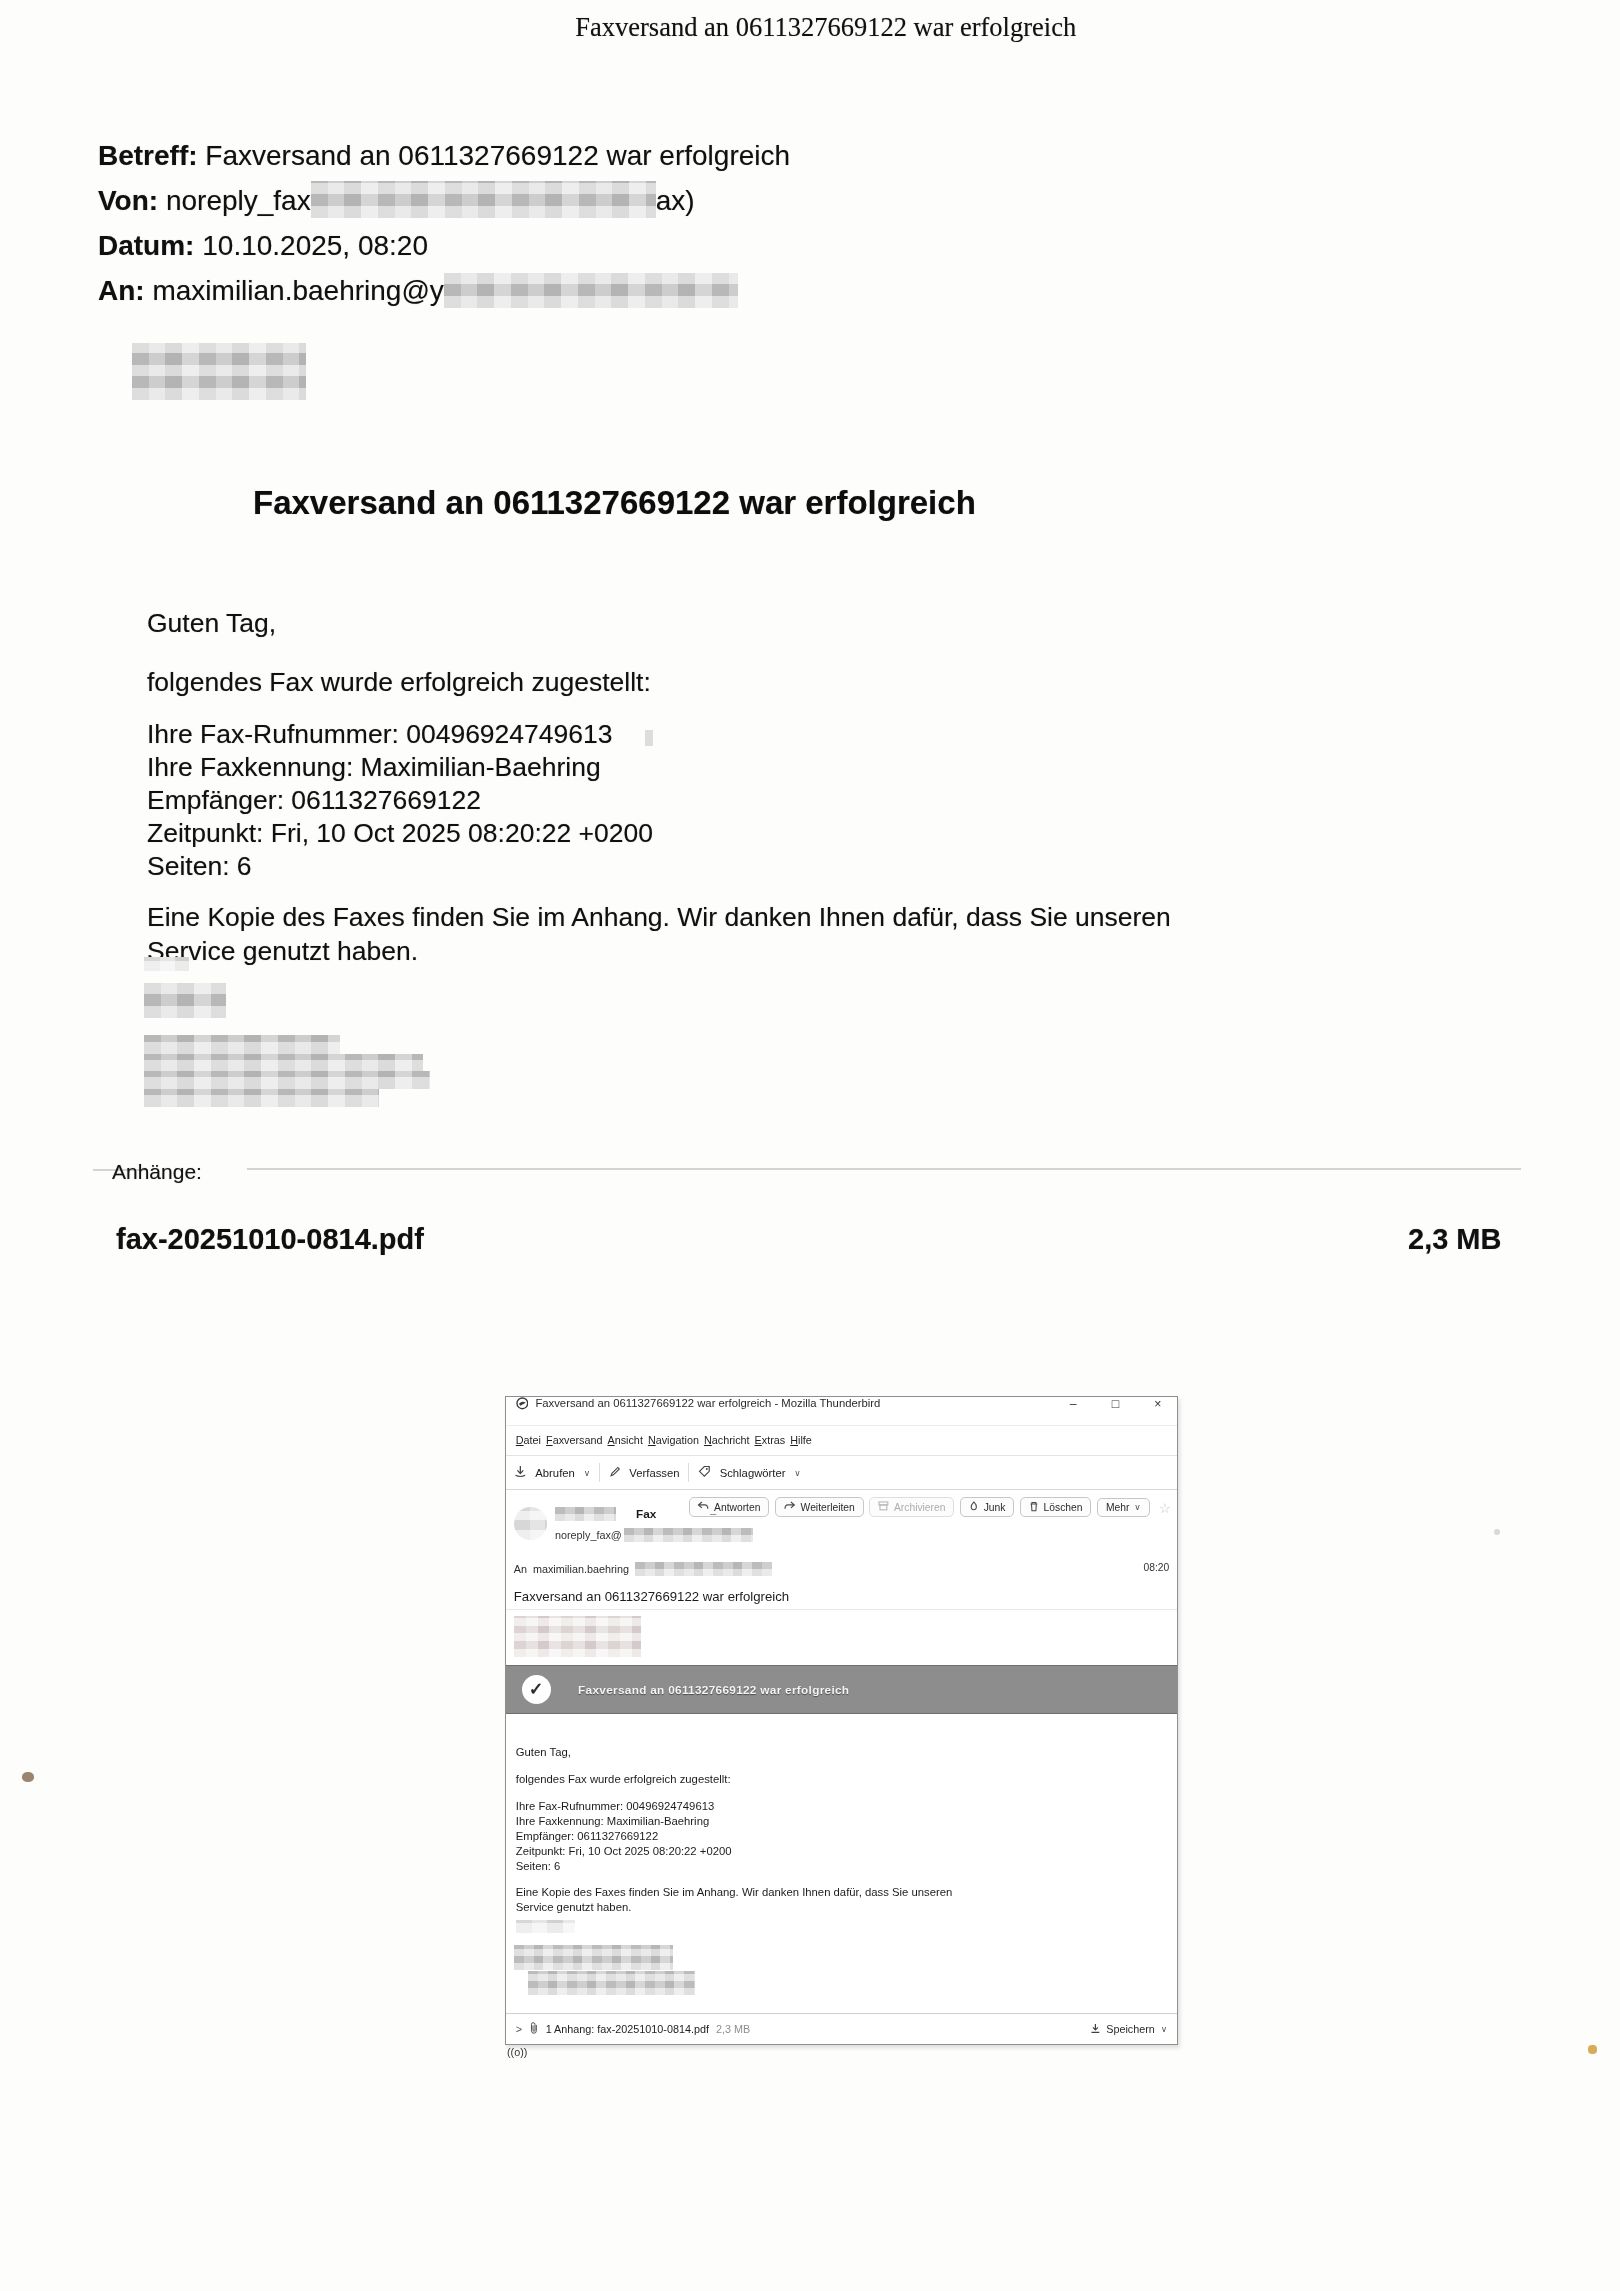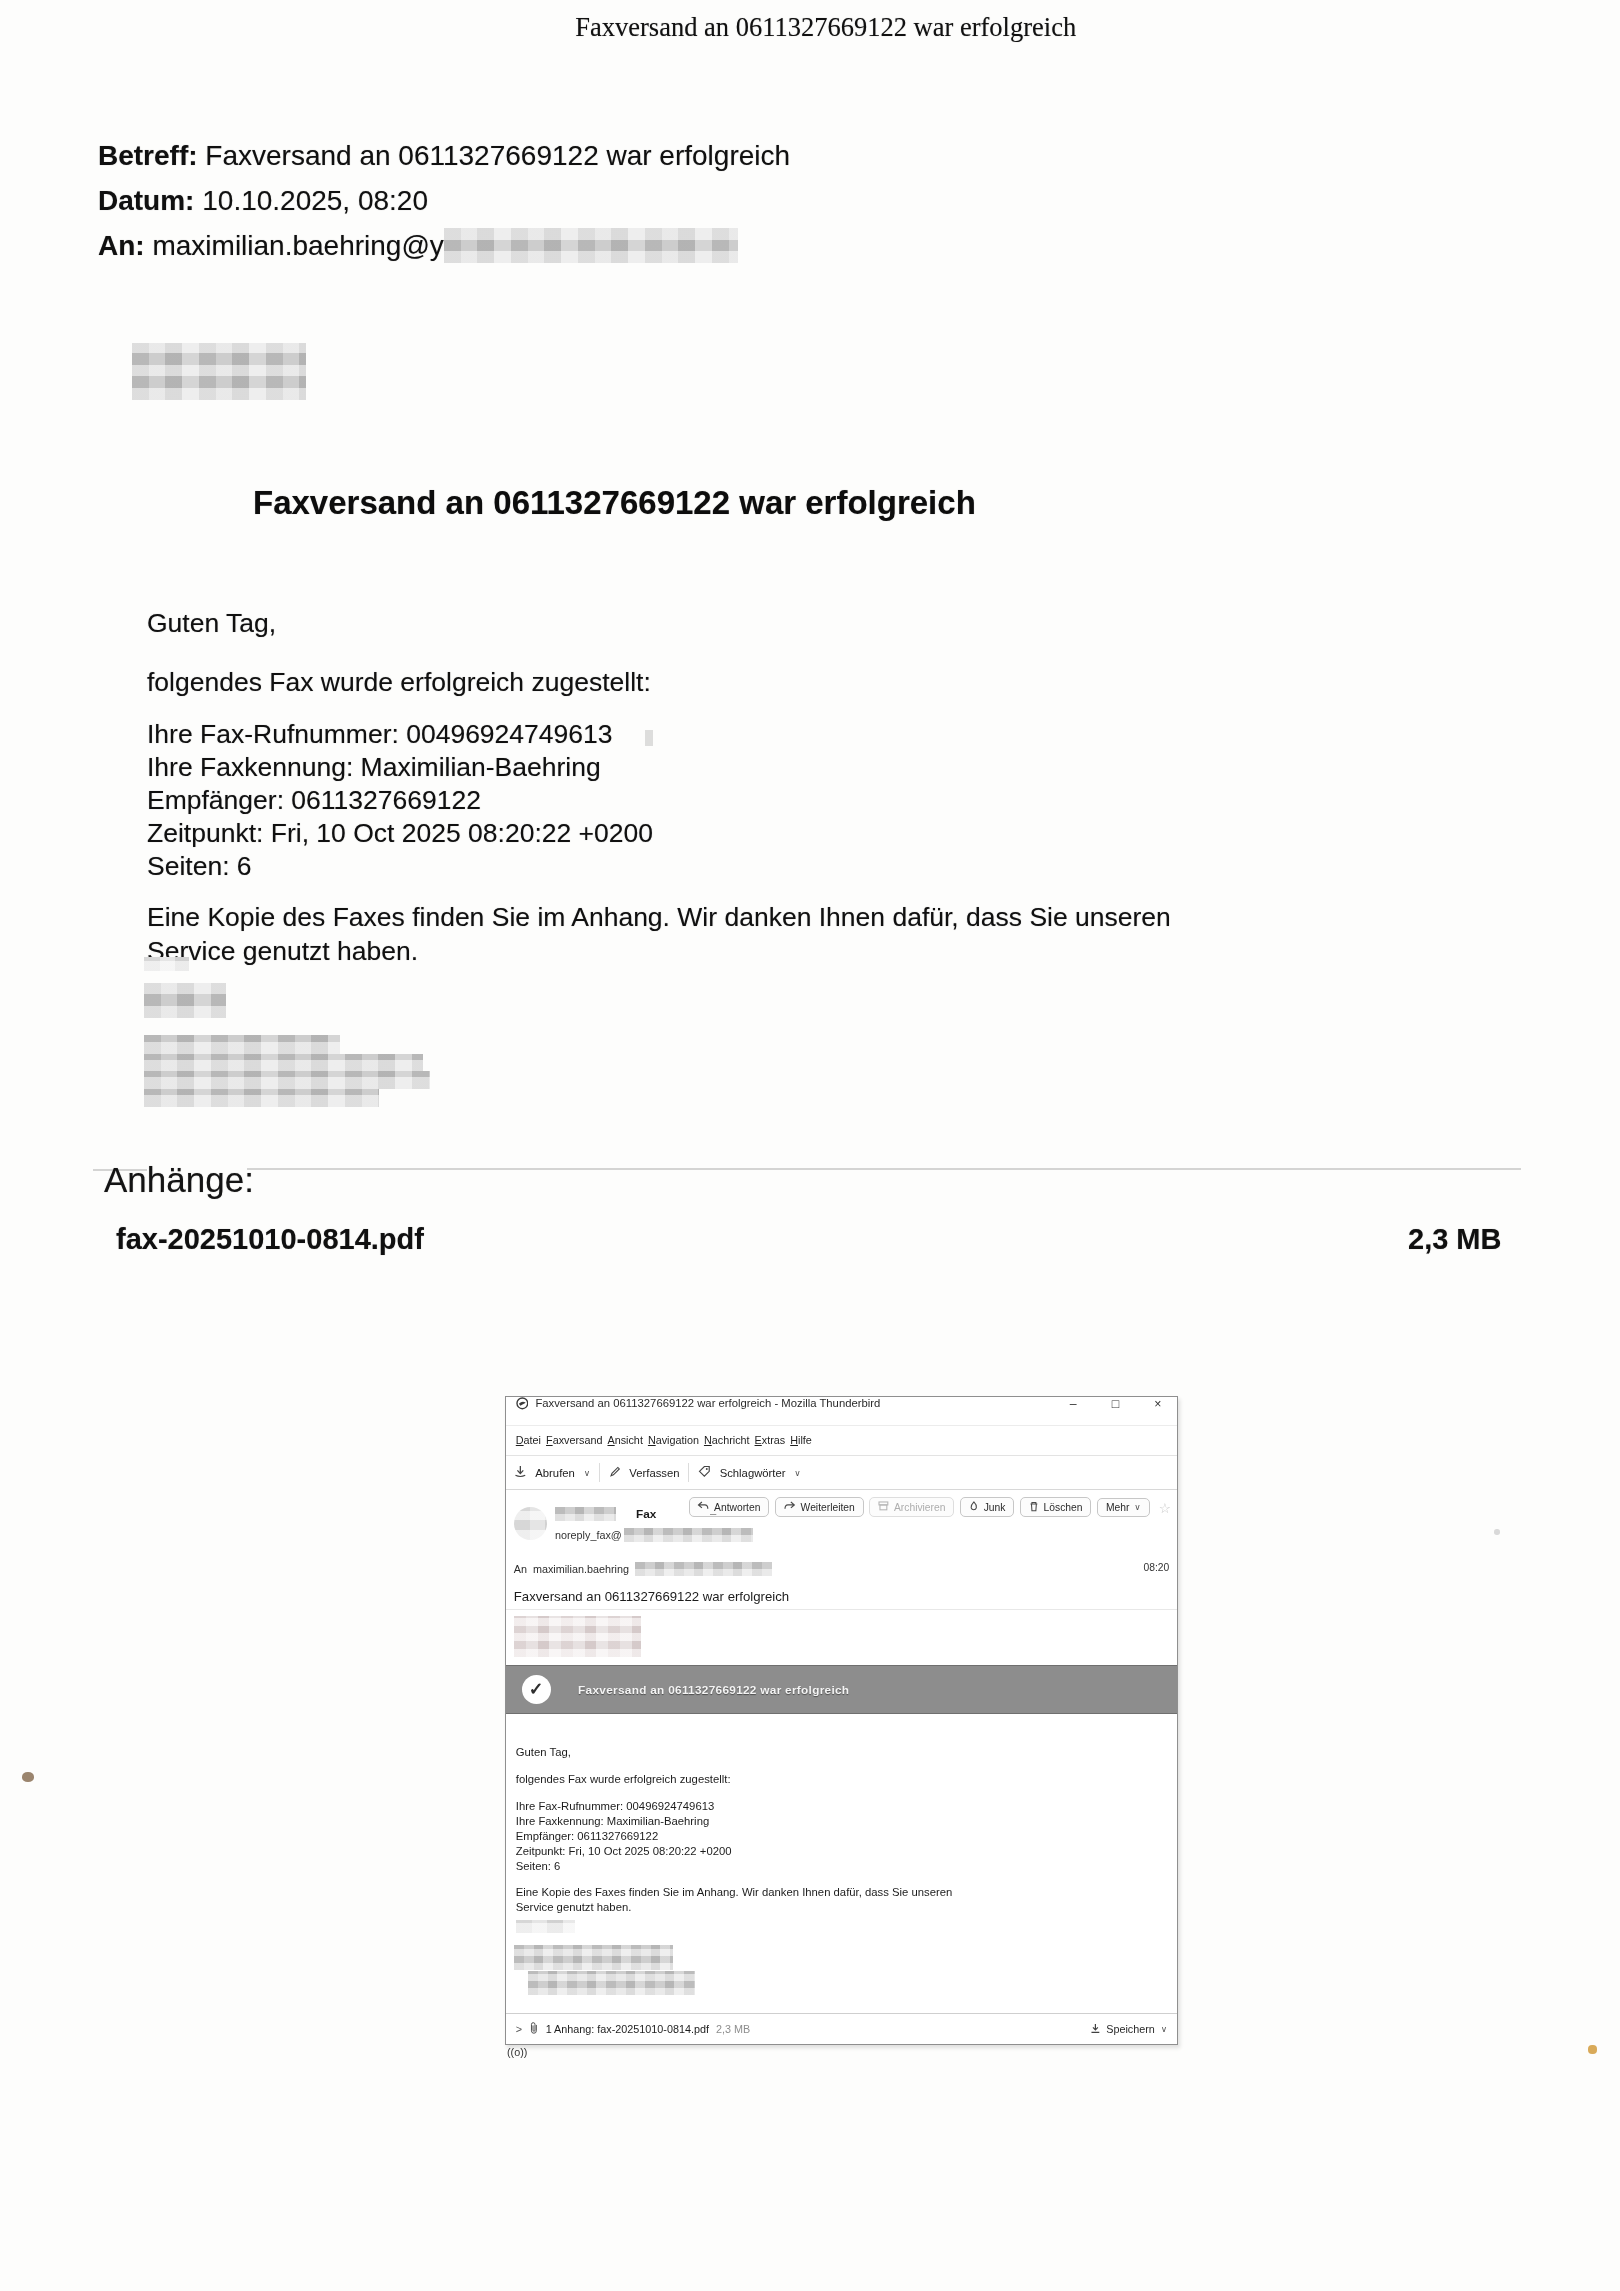--- a/index.html
+++ b/index.html
@@ -23,21 +23,21 @@
   .mosaic-sm{background-color:#cfcfcf;background-image:
      repeating-linear-gradient(0deg, rgba(255,255,255,.45) 0 6.9px, rgba(0,0,0,.05) 6.9px 13.7px),
      repeating-linear-gradient(90deg,#c6c6c6 0 9.8px,#d9d9d9 9.8px 19.6px,#c0c0c0 19.6px 29px,#e2e2e2 29px 39px);}
   .mosaic-light{background-color:#e4e4e4;background-image:
      repeating-linear-gradient(0deg, rgba(255,255,255,.5) 0 9.8px, rgba(0,0,0,.03) 9.8px 19.6px),
      repeating-linear-gradient(90deg,#dedede 0 15.7px,#ececec 15.7px 31px,#d8d8d8 31px 47px,#f0f0f0 47px 63px);}
   .mosaic-pink{background-color:#e9e1e1;background-image:
      repeating-linear-gradient(0deg, rgba(255,255,255,.5) 0 7.8px, rgba(0,0,0,.04) 7.8px 15.7px),
      repeating-linear-gradient(90deg,#e6dcdc 0 11.8px,#f0eaea 11.8px 23.5px,#ded2d2 23.5px 35px,#f2eded 35px 47px);}
   .rule{height:2px;background:#c6c6c6;opacity:.75;}
-  .attach-label{left:104px;top:1160px;font-size:35px;color:#141414;}
+  .attach-label{left:112px;top:1160px;font-size:21px;color:#141414;}
   .attach-file{left:116px;top:1223px;font-size:29px;font-weight:600;color:#101010;}
   .attach-size{left:1408px;top:1223px;font-size:29px;font-weight:700;color:#101010;}
   
   .tb{left:505px;top:1396px;width:671px;height:647px;background:#ffffff;border:1px solid #8f8f8f;
       box-shadow:2px 2.9px 3.9px rgba(0,0,0,.12);filter:blur(0.3px);font-size:11.3px;color:#222;}
   .tb *{box-sizing:border-box;}
   .tb-titlebar{position:absolute;left:0;top:0;right:0;height:29px;display:flex;align-items:flex-start;
       padding:0 9.8px;border-bottom:1px solid #ececec;}
   .tb-title{margin-left:6.9px;font-size:11.3px;color:#2b2b2b;}
   .tb-controls{margin-left:auto;display:flex;gap:35px;font-size:12.3px;color:#333;padding-right:5.9px;}
@@ -85,20 +85,21 @@
 </style>
 </head>
 <body>
 
 <div class="page">
 
   <div class="abs page-title scan">Faxversand an 0611327669122 war erfolgreich</div>
 
   <div class="abs hdr scan">
     <div><b>Betreff:</b> <span>Faxversand an 0611327669122 war erfolgreich</span></div>
+    <div><b>Von:</b> <span>noreply_fax</span><span class="inline-blur mosaic" style="width:345px;height:37px;"></span><span>ax)</span></div>
     <div><b>Datum:</b> <span>10.10.2025, 08:20</span></div>
     <div><b>An:</b> <span>maximilian.baehring@y</span><span class="inline-blur mosaic" style="width:294px;height:35px;"></span></div>
   </div>
 
   <div class="abs mosaic" style="left:132px;top:343px;width:174px;height:57px;"></div>
 
   <div class="abs heading scan">Faxversand an 0611327669122 war erfolgreich</div>
 
   <div class="abs btxt scan" style="left:147px;top:608px;">Guten Tag,</div>
   <div class="abs btxt scan" style="left:147px;top:667px;">folgendes Fax wurde erfolgreich zugestellt:</div>

